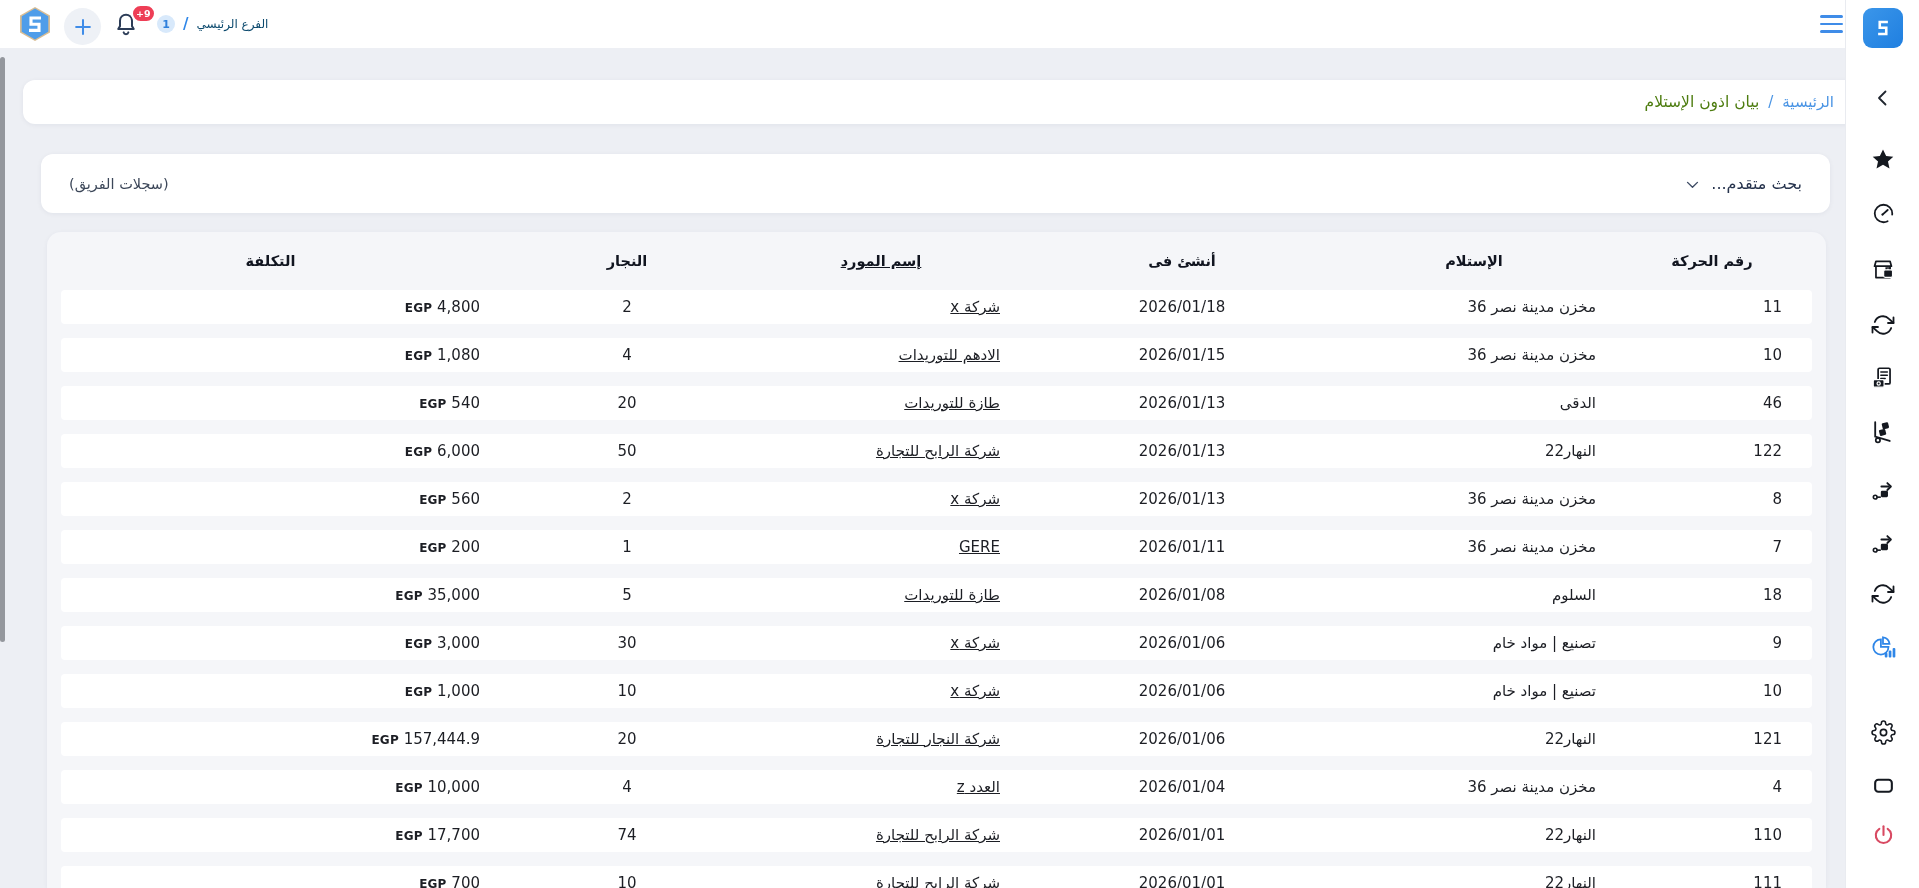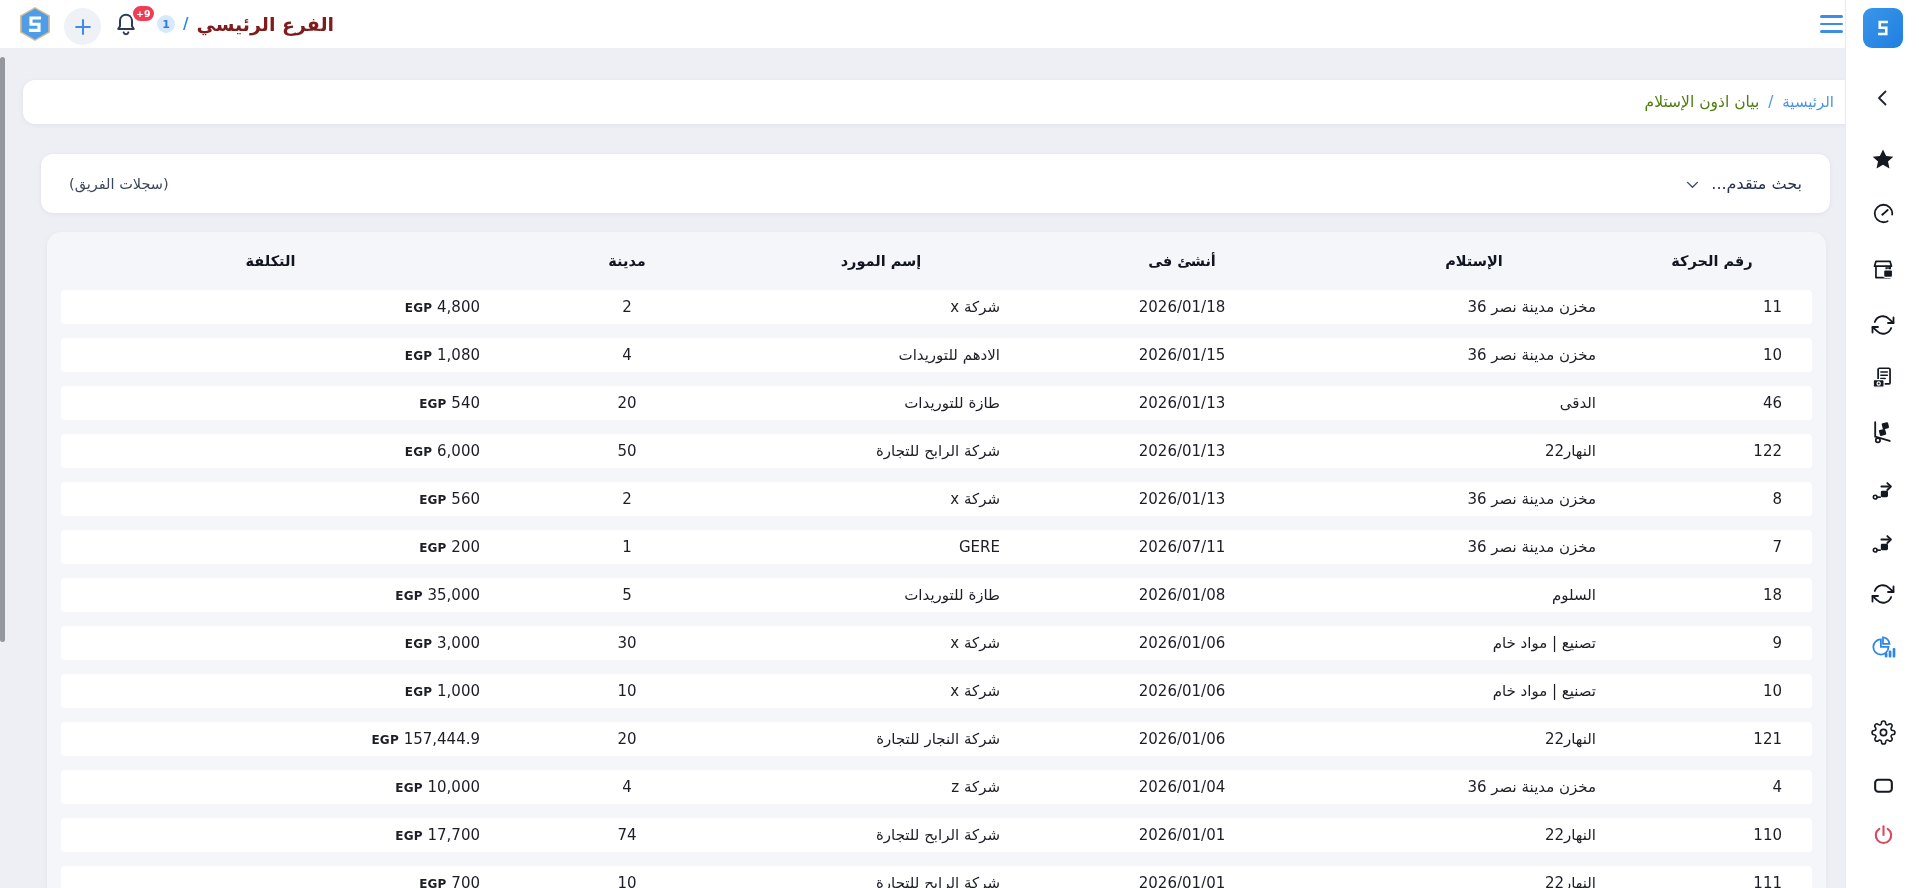--- a/index.html
+++ b/index.html
@@ -12,21 +12,21 @@
   .topbar { position:absolute; left:0; top:0; width:1919px; height:48px; background:#fff; z-index:5; }
   .logo-hex { position:absolute; left:16px; top:5px; width:38px; height:38px; cursor:pointer; }
   .plus-btn { position:absolute; left:64px; top:8px; width:37px; height:37px; border-radius:50%;
     background:#eef1f6; display:flex; align-items:center; justify-content:center; cursor:pointer; }
   .bell-wrap { position:absolute; left:111px; top:9px; width:34px; height:34px; cursor:pointer; }
   .bell-badge { position:absolute; left:20px; top:-5px; min-width:19px; height:19px; border-radius:10px;
     background:#ee3e56; color:#fff; font-size:9.5px; font-weight:bold; display:flex; align-items:center;
     justify-content:center; padding:0 3px; border:2px solid #fff; }
   .branch { position:absolute; left:157px; top:0; height:48px; display:flex; align-items:center; gap:8px;
     direction:rtl; cursor:pointer; }
-  .branch-title { color:#7f1d1d; font-weight:bold; font-size:19px; }
+  .branch-title { color:#0c4a6e; font-weight:normal; font-size:12px; }
   .branch-sep { color:#2e86e8; font-weight:bold; font-size:15px; }
   .branch-badge { width:18px; height:18px; border-radius:50%; background:#d8e9fb; color:#2f80dc;
     font-size:11px; font-weight:bold; display:flex; align-items:center; justify-content:center; }
   .hamburger { position:absolute; left:1820px; top:15px; width:23px; height:18px; display:flex;
     flex-direction:column; justify-content:space-between; cursor:pointer; }
   .hamburger span { display:block; height:2.6px; border-radius:2px; background:#3f8ce8; }
   
   .content-bg { position:absolute; left:0; top:48px; width:1845px; height:840px; background:#edeff4; }
   .page-scrollbar { position:absolute; left:0; top:57px; width:5px; height:585px; background:#94979d;
     border-radius:3px; z-index:9; cursor:grab; }
@@ -46,21 +46,21 @@
     padding:0 14px; overflow:hidden; }
   table { width:100%; direction:rtl; border-collapse:separate; border-spacing:0 14px; table-layout:fixed; }
   th { font-size:14.5px; font-weight:bold; color:#111520; text-align:center; height:30px; padding:0; }
   td { background:#fff; height:34px; font-size:15px; color:#1c1e24; text-align:right; padding:0;
     vertical-align:middle; white-space:nowrap; overflow:hidden; }
   tr.data-row td:first-child { border-radius:0 4px 4px 0; }
   tr.data-row td:last-child  { border-radius:4px 0 0 4px; }
   .col-id     { width:170px; } th.c-id, td.c-id { padding-left:0; padding-right:30px; }
   .col-wh     { width:290px; } th.c-wh, td.c-wh { padding-right:46px; }
   .col-date   { width:300px; } .c-date { text-align:center; padding-right:40px; }
-  .col-sup    { width:290px; } th.c-sup, td.c-sup { padding-right:52px; }
+  .col-sup    { width:290px; } th.c-sup, td.c-sup { padding-right:52px;text-decoration:underline; }
   .col-qty    { width:240px; } .c-qty { text-align:center; padding-right:30px; }
   .col-cost   { width:auto;  } th.c-cost, td.c-cost { padding-right:42px; }
   .money { direction:ltr; unicode-bidi:isolate; display:inline-block; }
   .egp { font-weight:bold; font-size:12px; letter-spacing:.2px; }
   .amt { font-size:15px; }
   
   .sidebar { position:absolute; right:0; top:0; width:74px; height:888px; background:#fff;
     border-left:1px solid #e9ebf0; z-index:6; }
   .side-logo { position:absolute; left:17px; top:8px; width:40px; height:40px; border-radius:9px;
     background:linear-gradient(135deg,#3b96ea,#1f7fe0); display:flex; align-items:center;
@@ -132,21 +132,21 @@
       <col class="col-sup">
         <col class="col-qty">
         <col class="col-cost">
     </colgroup>
     <thead>
       <tr>
         <th class="c-id">رقم الحركة</th>
         <th class="c-wh">الإستلام</th>
         <th class="c-date">أنشئ فى</th>
         <th class="c-sup">إسم المورد</th>
-        <th class="c-qty">مدينة</th>
+        <th class="c-qty">النجار</th>
         <th class="c-cost">التكلفة</th>
       </tr>
     </thead>
     <tbody id="rows-body">
         <tr class="data-row">
           <td class="c-id">11</td>
           <td class="c-wh">مخزن مدينة نصر 36</td>
           <td class="c-date">2026/01/18</td>
           <td class="c-sup">شركة x</td>
           <td class="c-qty">2</td>
@@ -180,21 +180,21 @@
           <td class="c-id">8</td>
           <td class="c-wh">مخزن مدينة نصر 36</td>
           <td class="c-date">2026/01/13</td>
           <td class="c-sup">شركة x</td>
           <td class="c-qty">2</td>
           <td class="c-cost"><span class="money"><span class="egp">EGP</span><span class="amt"> 560</span></span></td>
         </tr>
         <tr class="data-row">
           <td class="c-id">7</td>
           <td class="c-wh">مخزن مدينة نصر 36</td>
-          <td class="c-date">2026/07/11</td>
+          <td class="c-date">2026/01/11</td>
           <td class="c-sup">GERE</td>
           <td class="c-qty">1</td>
           <td class="c-cost"><span class="money"><span class="egp">EGP</span><span class="amt"> 200</span></span></td>
         </tr>
         <tr class="data-row">
           <td class="c-id">18</td>
           <td class="c-wh">السلوم</td>
           <td class="c-date">2026/01/08</td>
           <td class="c-sup">طازة للتوريدات</td>
           <td class="c-qty">5</td>
@@ -221,21 +221,21 @@
           <td class="c-wh">النهار22</td>
           <td class="c-date">2026/01/06</td>
           <td class="c-sup">شركة النجار للتجارة</td>
           <td class="c-qty">20</td>
           <td class="c-cost"><span class="money"><span class="egp">EGP</span><span class="amt"> 157,444.9</span></span></td>
         </tr>
         <tr class="data-row">
           <td class="c-id">4</td>
           <td class="c-wh">مخزن مدينة نصر 36</td>
           <td class="c-date">2026/01/04</td>
-          <td class="c-sup">شركة z</td>
+          <td class="c-sup">العدد z</td>
           <td class="c-qty">4</td>
           <td class="c-cost"><span class="money"><span class="egp">EGP</span><span class="amt"> 10,000</span></span></td>
         </tr>
         <tr class="data-row">
           <td class="c-id">110</td>
           <td class="c-wh">النهار22</td>
           <td class="c-date">2026/01/01</td>
           <td class="c-sup">شركة الرابح للتجارة</td>
           <td class="c-qty">74</td>
           <td class="c-cost"><span class="money"><span class="egp">EGP</span><span class="amt"> 17,700</span></span></td>

